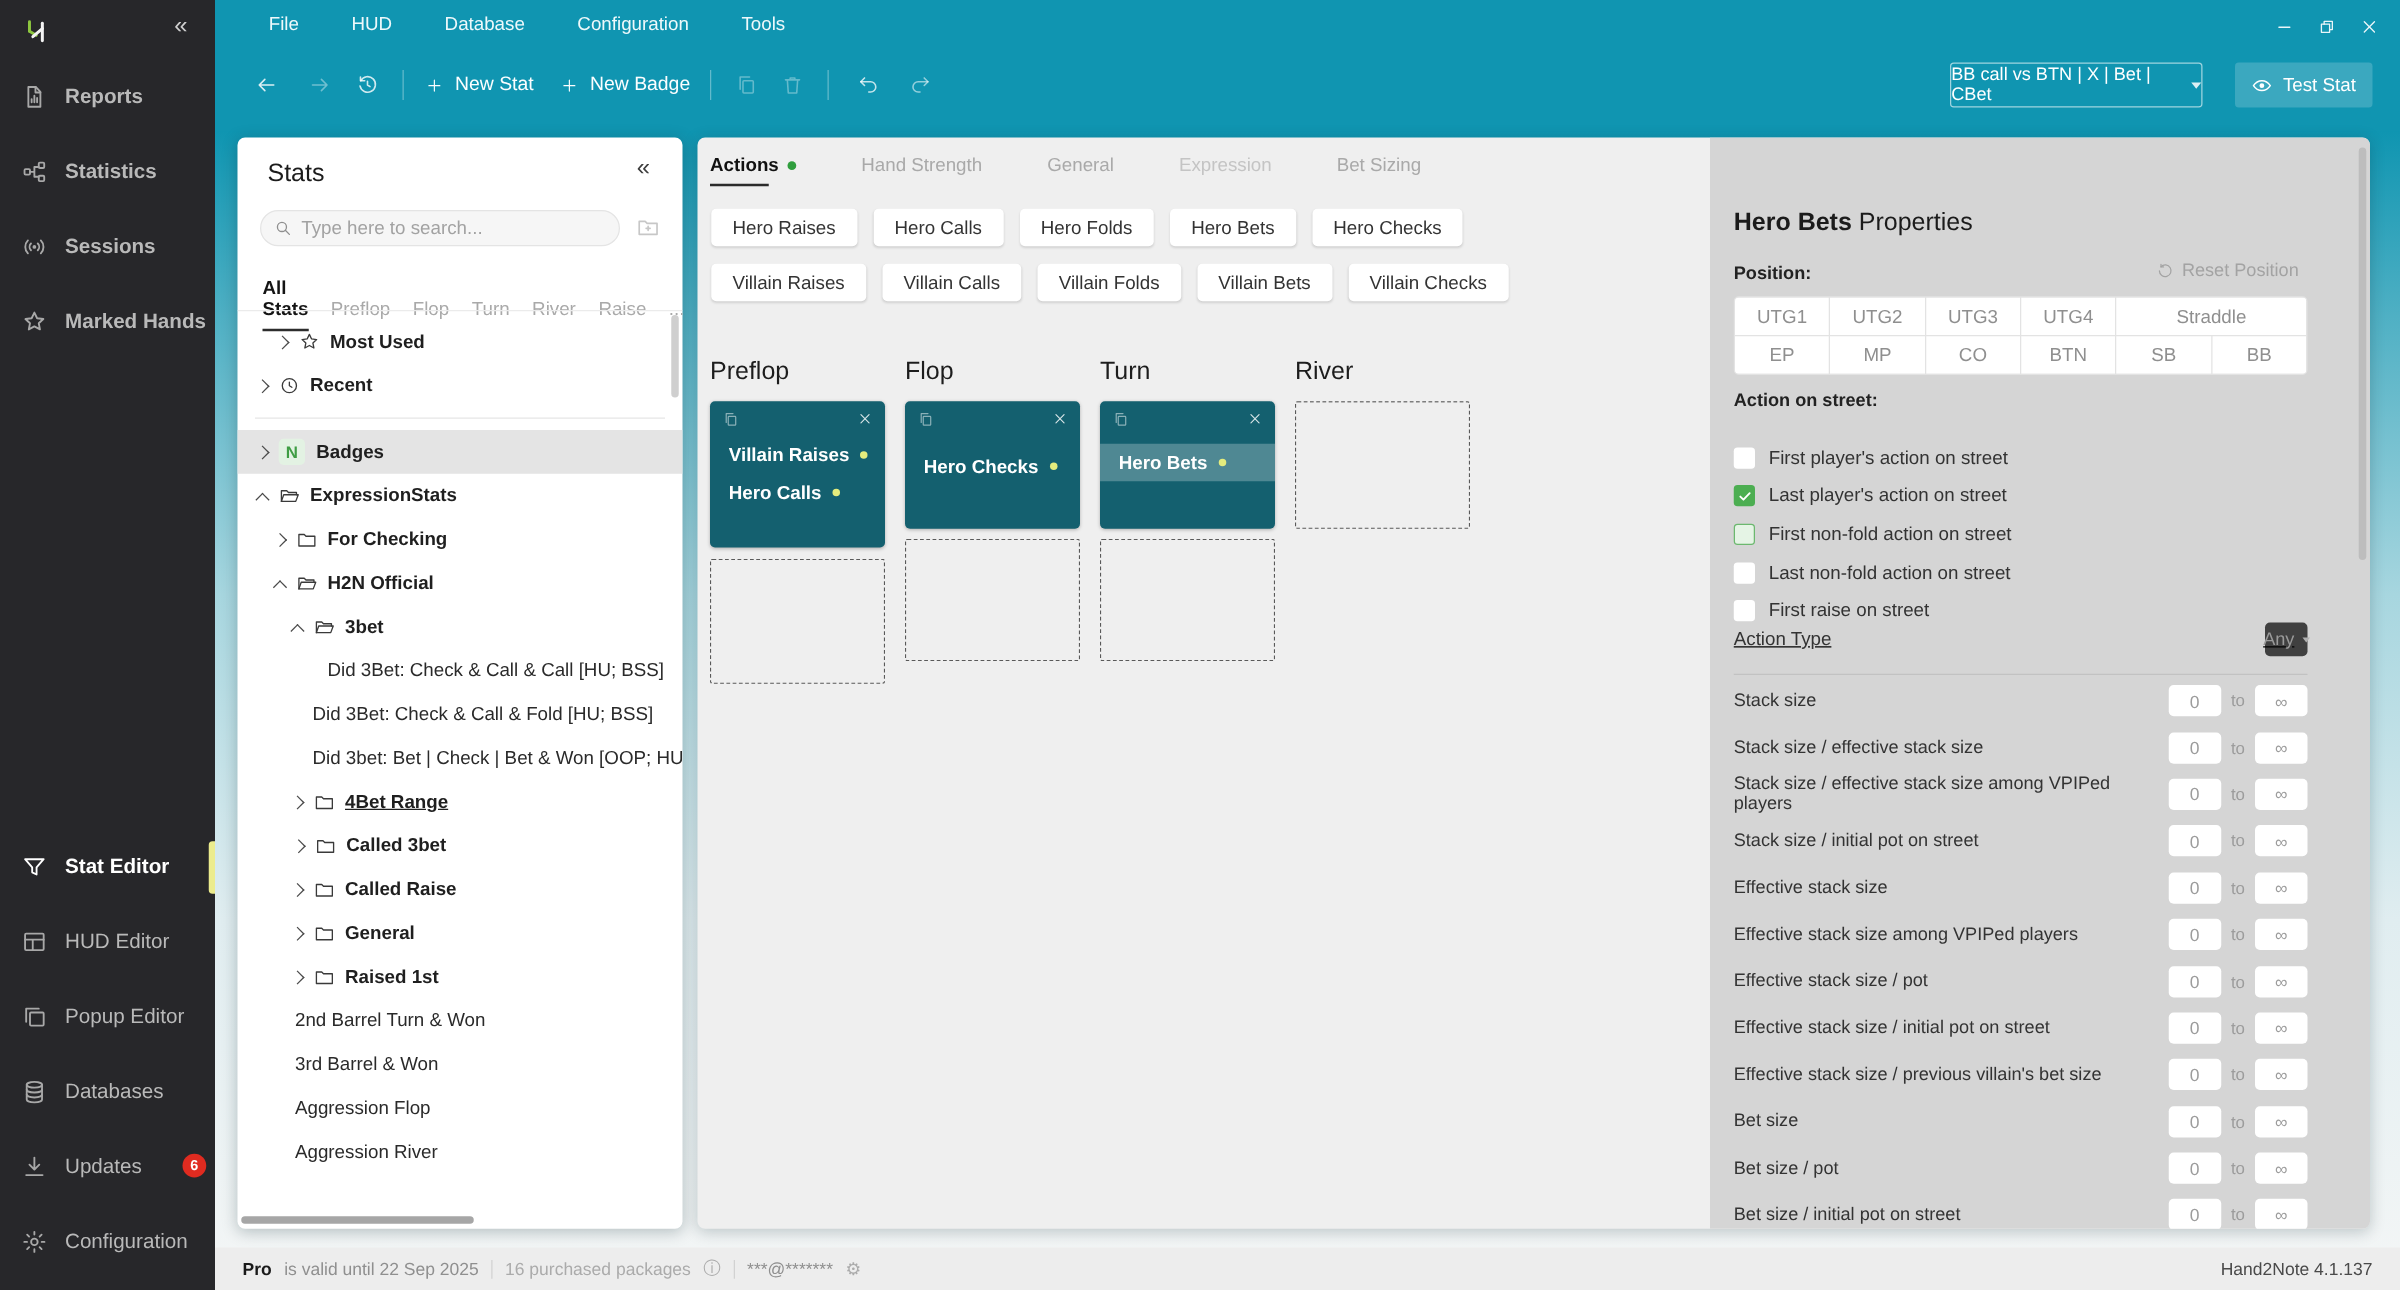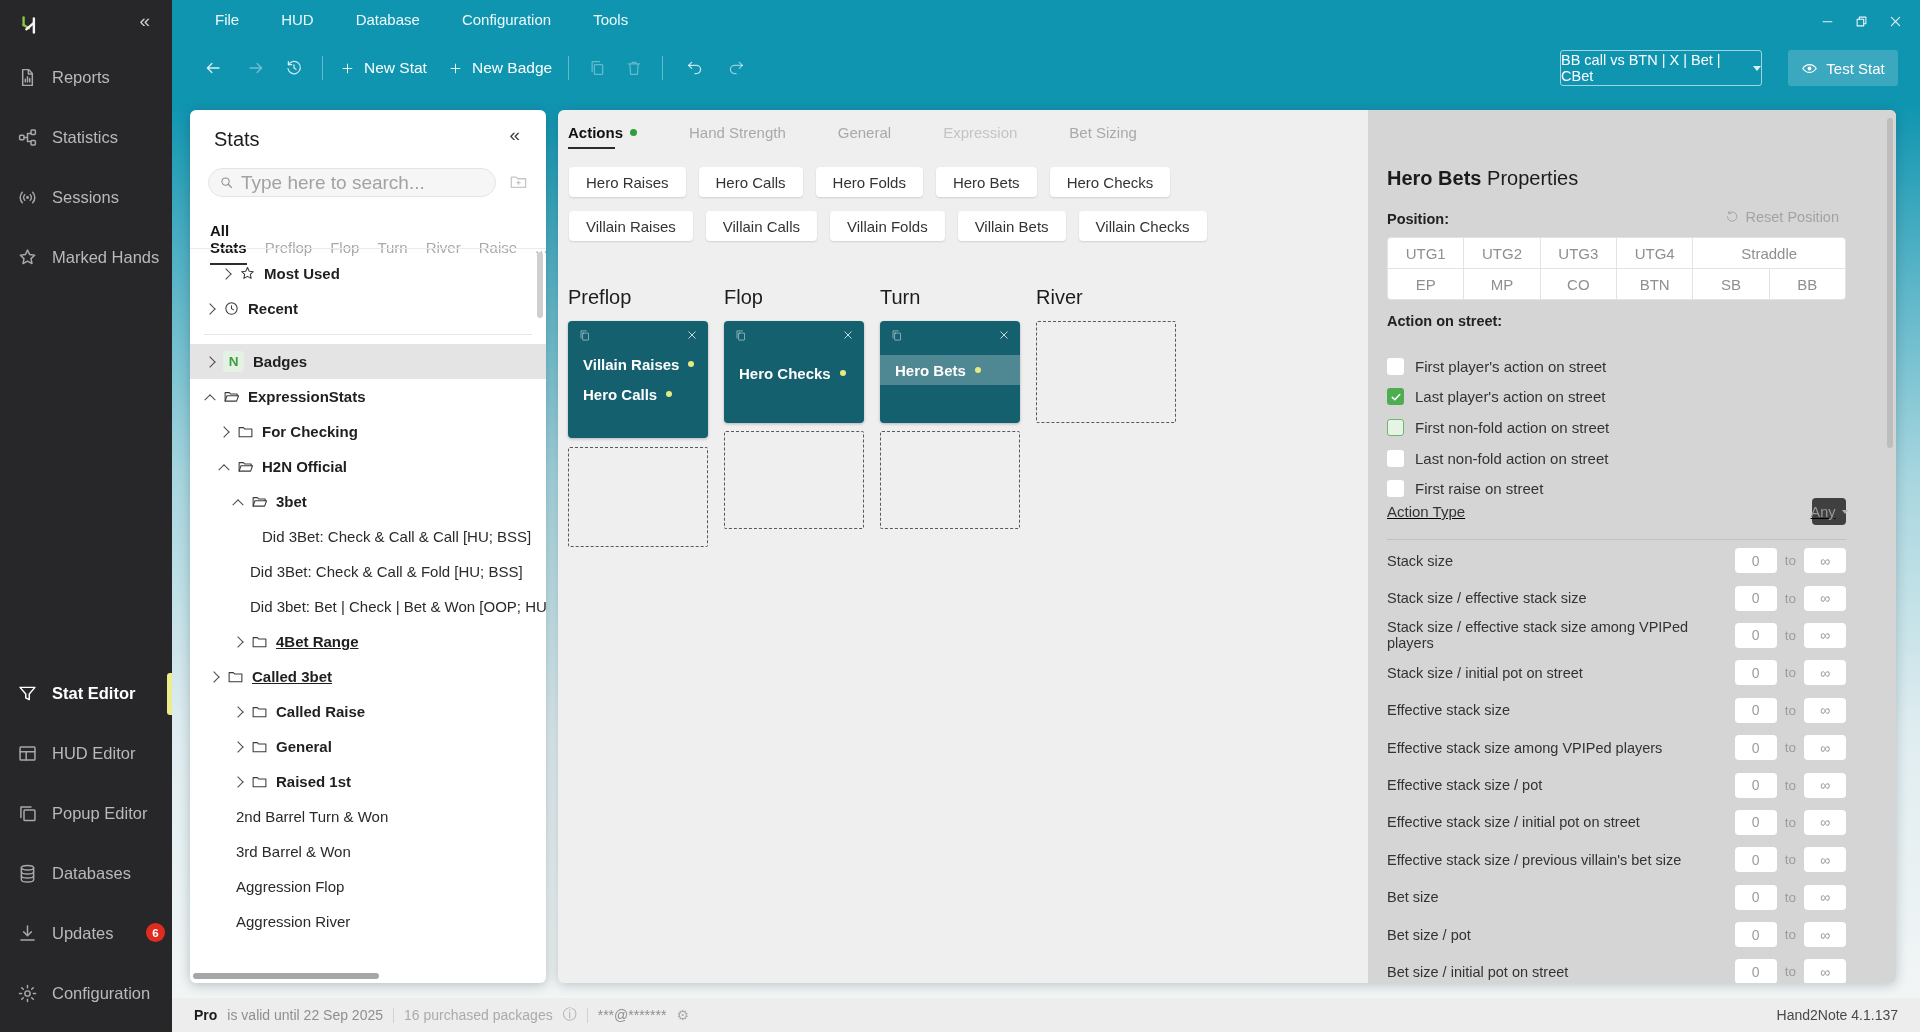--- a/index.html
+++ b/index.html
@@ -24,39 +24,39 @@
     border-radius:3px; display:flex; align-items:center; justify-content:center; gap:9px; color:#fff; font-size:14.5px; }
   .caret-down { width:0; height:0; border-left:4px solid transparent; border-right:4px solid transparent; border-top:5px solid rgba(255,255,255,.85); }
   #test-stat-btn { position:absolute; top:50px; left:1788px; width:110px; height:36px; background:rgba(255,255,255,.18);
     border-radius:3px; display:flex; align-items:center; justify-content:center; gap:8px; color:#fff; font-size:15px; }
 
   
   #sidebar { position:absolute; left:0; top:0; width:172px; height:1032px; background:#27272a; z-index:10; }
   #sidebar-logo { position:absolute; left:16px; top:12px; }
   #sidebar-collapse { position:absolute; right:22px; top:10px; color:#cfcfcf; font-size:19px; }
   .side-group { position:absolute; left:0; width:100%; }
-  #side-top { top:56px; }
+  #side-top { top:56px;font-weight:bold; }
   #side-bottom { top:672px; }
   .side-item { position:relative; height:42px; margin-bottom:18px; display:flex; align-items:center; gap:14px; padding-left:17px;
     color:#b9b9b9; font-size:16.5px; }
   .side-item .si-ic { color:#a8a8a8; }
   .side-item.active { color:#fff; font-weight:bold; }
   .side-item.active .si-ic { color:#fff; }
   .side-badge { position:absolute; right:7px; top:11px; min-width:19px; height:19px; border-radius:10px; background:#e02b20;
     color:#fff; font-size:11.5px; font-weight:bold; display:flex; align-items:center; justify-content:center; padding:0 5px; }
   #active-indicator { position:absolute; right:0; top:673px; width:5px; height:42px; background:#ecec8d; border-radius:3px 0 0 3px; }
 
   
   #stats-panel { position:absolute; left:190px; top:110px; width:356px; height:873px; background:#fff; border-radius:6px;
     box-shadow:0 2px 12px rgba(0,30,40,.25); overflow:hidden; }
   #stats-title { position:absolute; left:24px; top:18px; font-size:20px; color:#1c1c1c; }
   #stats-collapse { position:absolute; right:26px; top:14px; color:#3d3d3d; font-size:19px; }
   #search-wrap { position:absolute; left:18px; top:58px; width:288px; height:29px; background:#f6f6f6; border:1px solid #e4e4e4;
     border-radius:15px; display:flex; align-items:center; padding:0 10px; gap:7px; color:#8f8f8f; }
-  #search-input { border:none; outline:none; background:transparent; font-size:19px; color:#333; width:230px;
+  #search-input { border:none; outline:none; background:transparent; font-size:15px; color:#333; width:230px;
     font-family:"Liberation Sans", sans-serif; }
   #search-input::placeholder { color:#a2a2a2; }
   #new-folder-ic { position:absolute; right:18px; top:62px; color:#c7c7c7; }
   #stats-tabs { position:absolute; left:20px; top:112px; display:flex; gap:18px; align-items:flex-end; }
   .stats-tab { font-size:15px; color:#a9a9a9; padding-bottom:9px; position:relative; }
   .stats-tab.active { color:#141414; font-weight:bold; }
   .stats-tab.active::after { content:""; position:absolute; left:0; right:0; bottom:0; height:2.5px; background:#2d2d2d; }
   #tabs-divider { position:absolute; left:0; top:138px; width:100%; height:1px; background:#ebebeb; }
   #tree { position:absolute; left:0; top:146px; width:100%; }
   .tree-row { height:35px; display:flex; align-items:center; font-size:15px; color:#2a2a2a; white-space:nowrap; overflow:hidden; }
@@ -486,21 +486,21 @@
       </div>
       <div class="tree-row bold" style="padding-left: 44px; text-decoration: underline;">
         <span class="chev r"></span>
         <span class="tree-ic">
           <svg width="17" height="17" viewBox="0 0 24 24" fill="none" stroke="currentColor" stroke-width="1.5" stroke-linecap="round" stroke-linejoin="round">
             <path d="M3 6.5h6l2 2h10v11H3z"></path>
           </svg>
         </span>
         <span>4Bet Range</span>
       </div>
-      <div class="tree-row bold" style="padding-left: 20px; text-decoration: underline;">
+      <div class="tree-row bold" style="padding-left: 45px;">
         <span class="chev r"></span>
         <span class="tree-ic">
           <svg width="17" height="17" viewBox="0 0 24 24" fill="none" stroke="currentColor" stroke-width="1.5" stroke-linecap="round" stroke-linejoin="round">
             <path d="M3 6.5h6l2 2h10v11H3z"></path>
           </svg>
         </span>
         <span>Called 3bet</span>
       </div>
       <div class="tree-row bold" style="padding-left: 44px;">
         <span class="chev r"></span>

